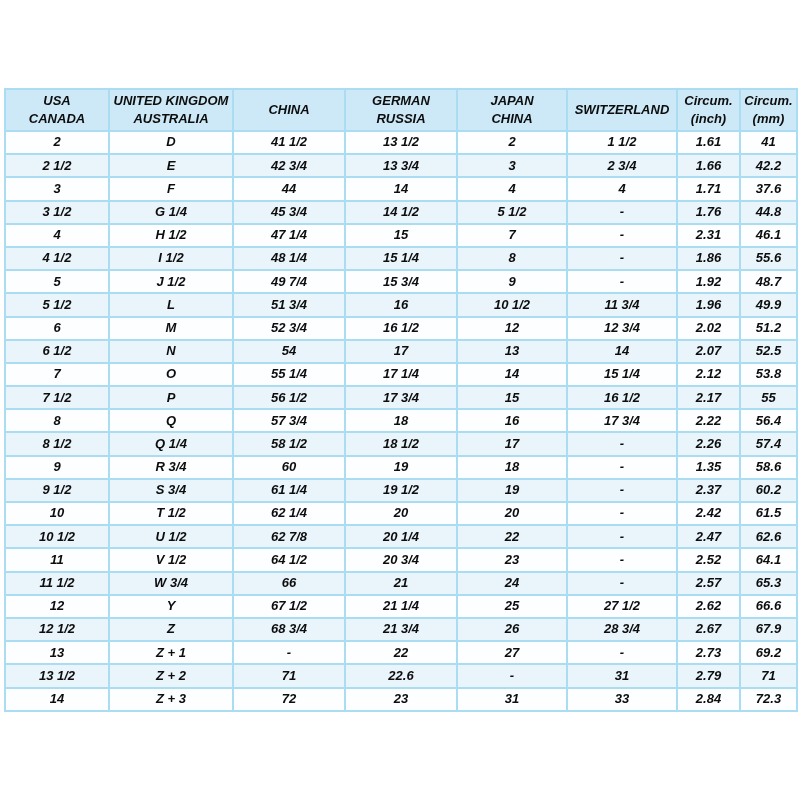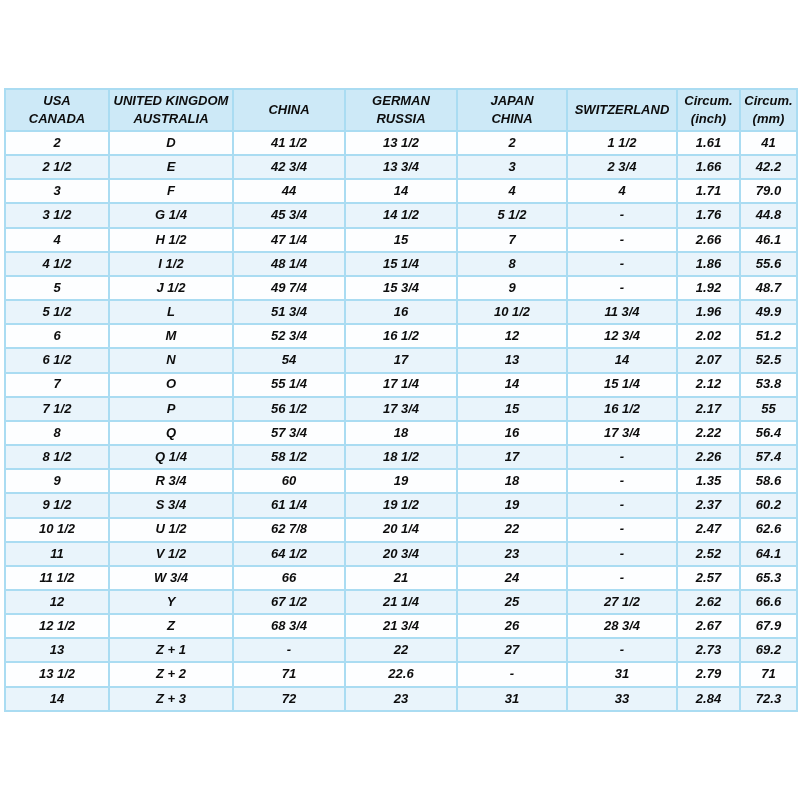--- a/index.html
+++ b/index.html
@@ -123,40 +123,40 @@
             <td>42.2</td>
           </tr>
           <tr>
             <td>3</td>
             <td>F</td>
             <td>44</td>
             <td>14</td>
             <td>4</td>
             <td>4</td>
             <td>1.71</td>
-            <td>79.0</td>
+            <td>37.6</td>
           </tr>
           <tr>
             <td>3 1/2</td>
             <td>G 1/4</td>
             <td>45 3/4</td>
             <td>14 1/2</td>
             <td>5 1/2</td>
             <td>-</td>
             <td>1.76</td>
             <td>44.8</td>
           </tr>
           <tr>
             <td>4</td>
             <td>H 1/2</td>
             <td>47 1/4</td>
             <td>15</td>
             <td>7</td>
             <td>-</td>
-            <td>2.66</td>
+            <td>2.31</td>
             <td>46.1</td>
           </tr>
           <tr>
             <td>4 1/2</td>
             <td>I 1/2</td>
             <td>48 1/4</td>
             <td>15 1/4</td>
             <td>8</td>
             <td>-</td>
             <td>1.86</td>
@@ -256,20 +256,30 @@
             <td>9 1/2</td>
             <td>S 3/4</td>
             <td>61 1/4</td>
             <td>19 1/2</td>
             <td>19</td>
             <td>-</td>
             <td>2.37</td>
             <td>60.2</td>
           </tr>
           <tr>
+            <td>10</td>
+            <td>T 1/2</td>
+            <td>62 1/4</td>
+            <td>20</td>
+            <td>20</td>
+            <td>-</td>
+            <td>2.42</td>
+            <td>61.5</td>
+          </tr>
+          <tr>
             <td>10 1/2</td>
             <td>U 1/2</td>
             <td>62 7/8</td>
             <td>20 1/4</td>
             <td>22</td>
             <td>-</td>
             <td>2.47</td>
             <td>62.6</td>
           </tr>
           <tr>

